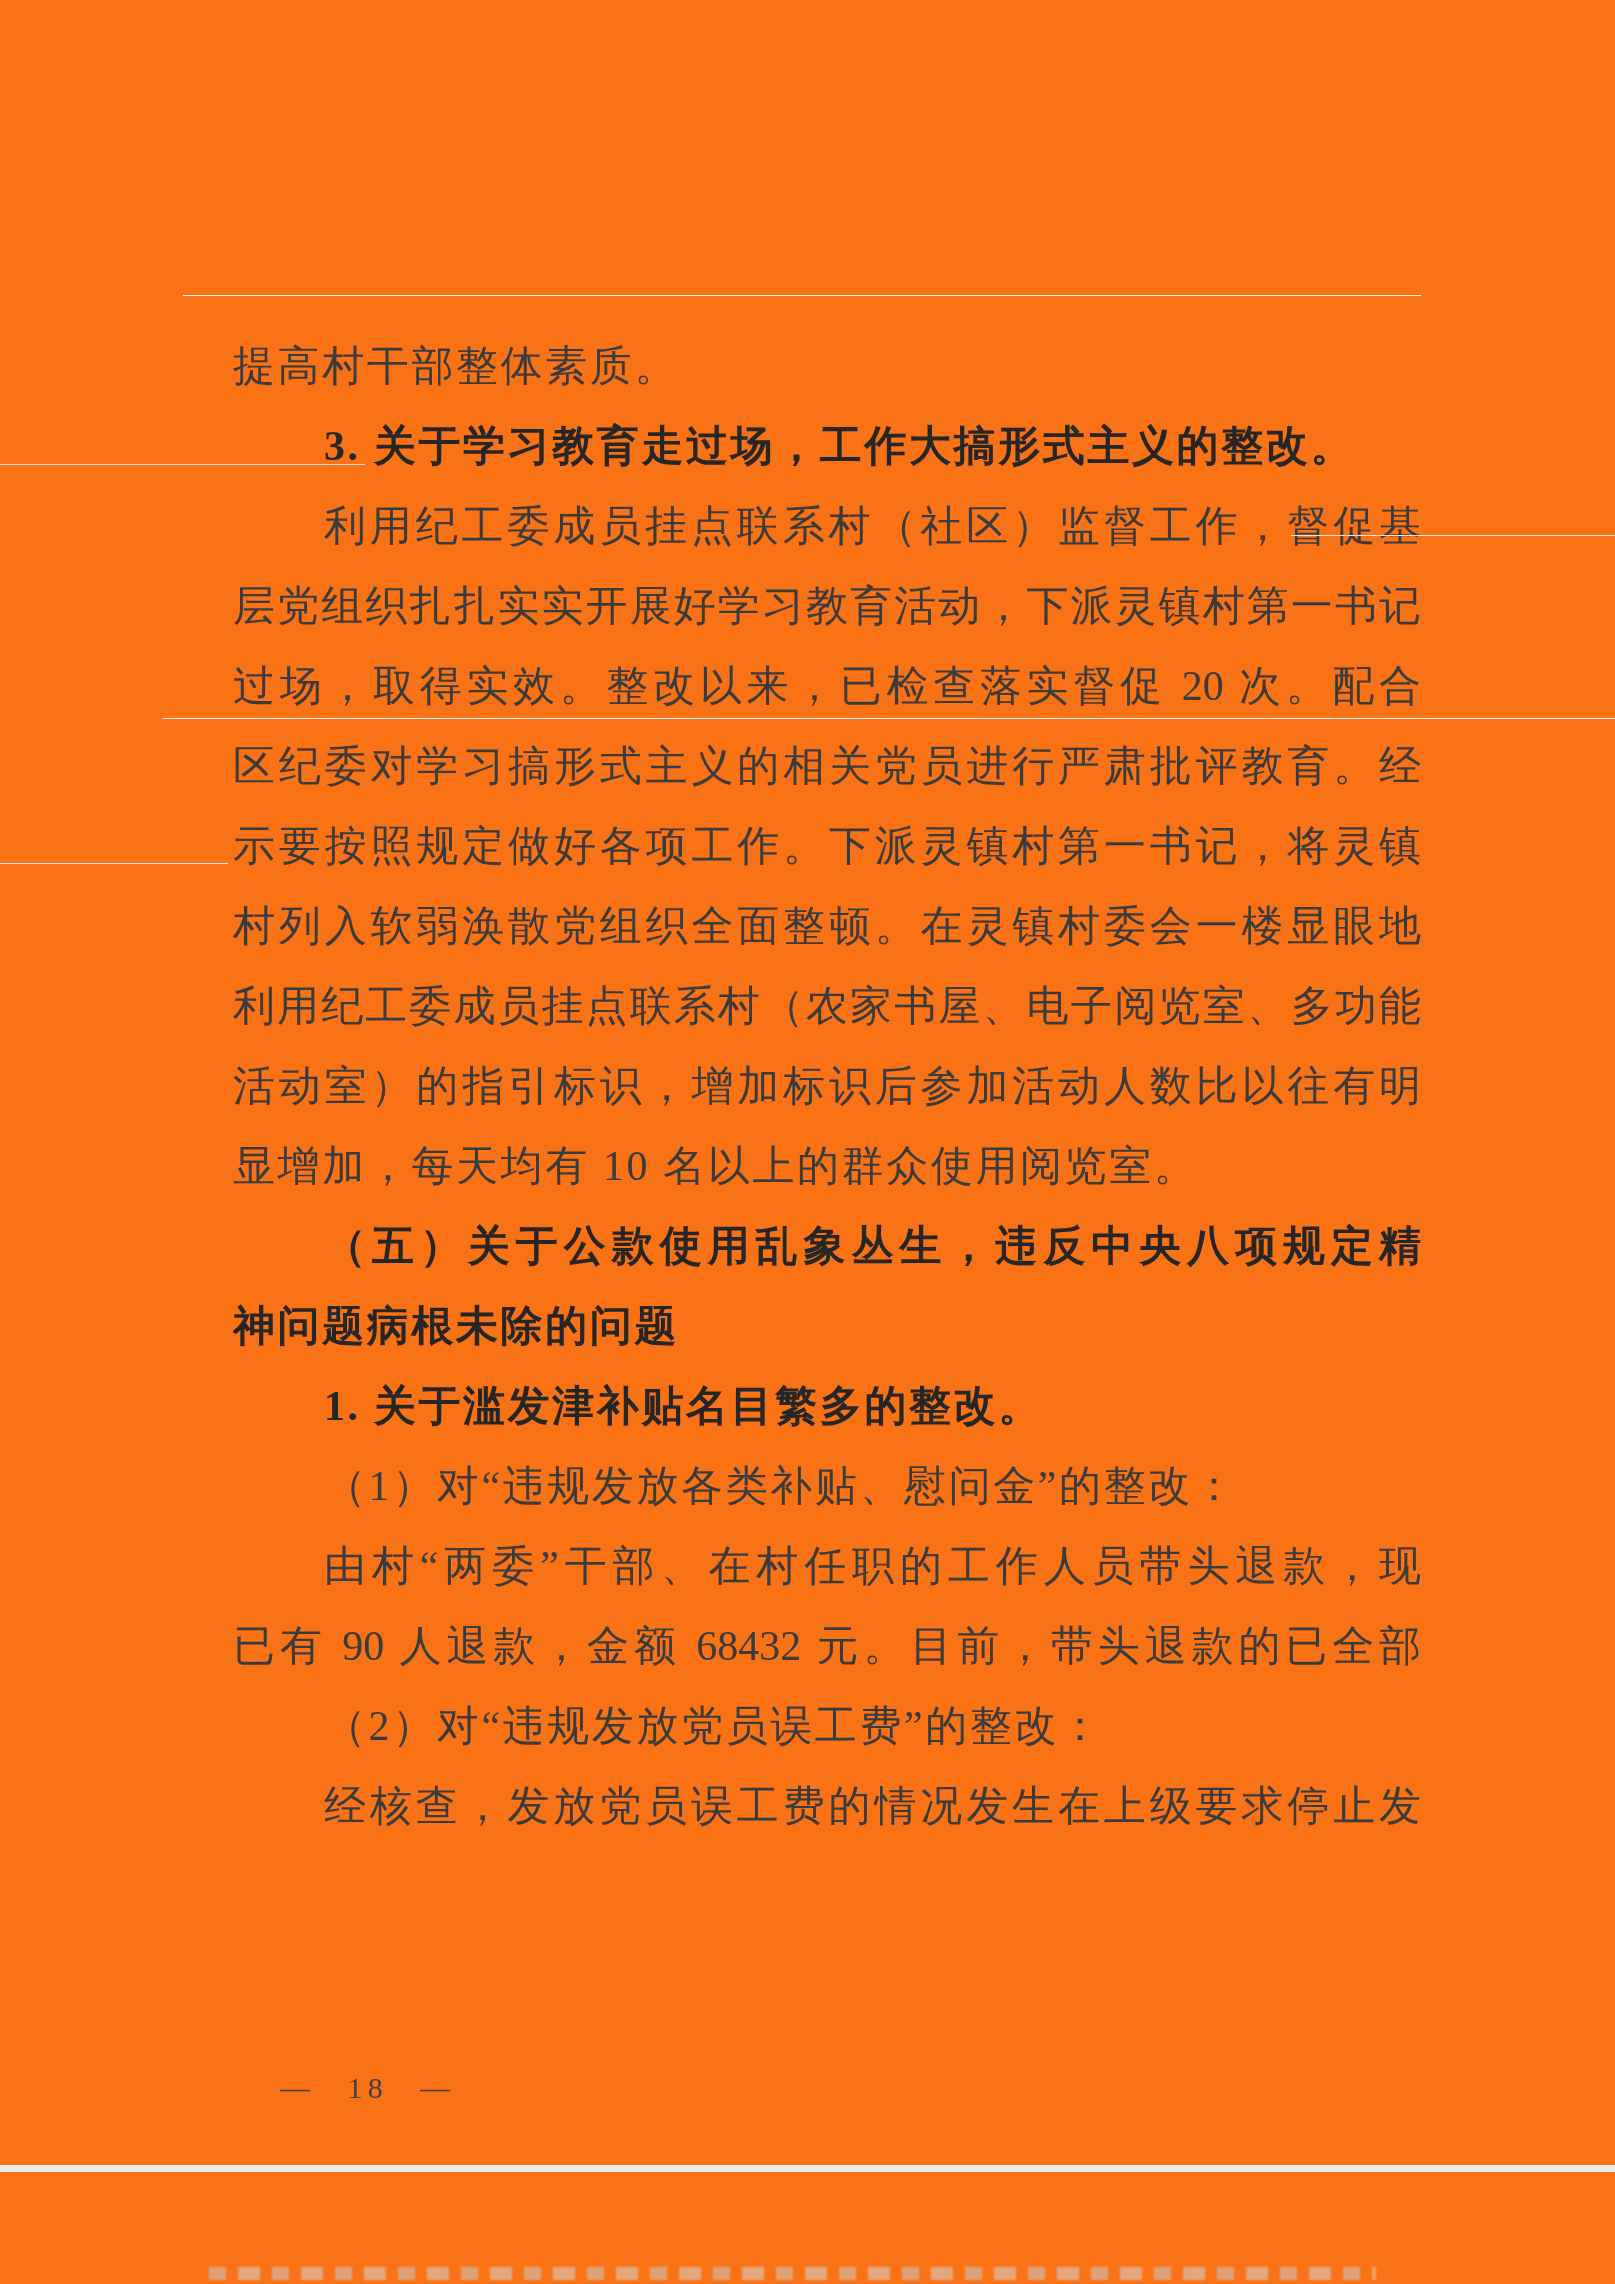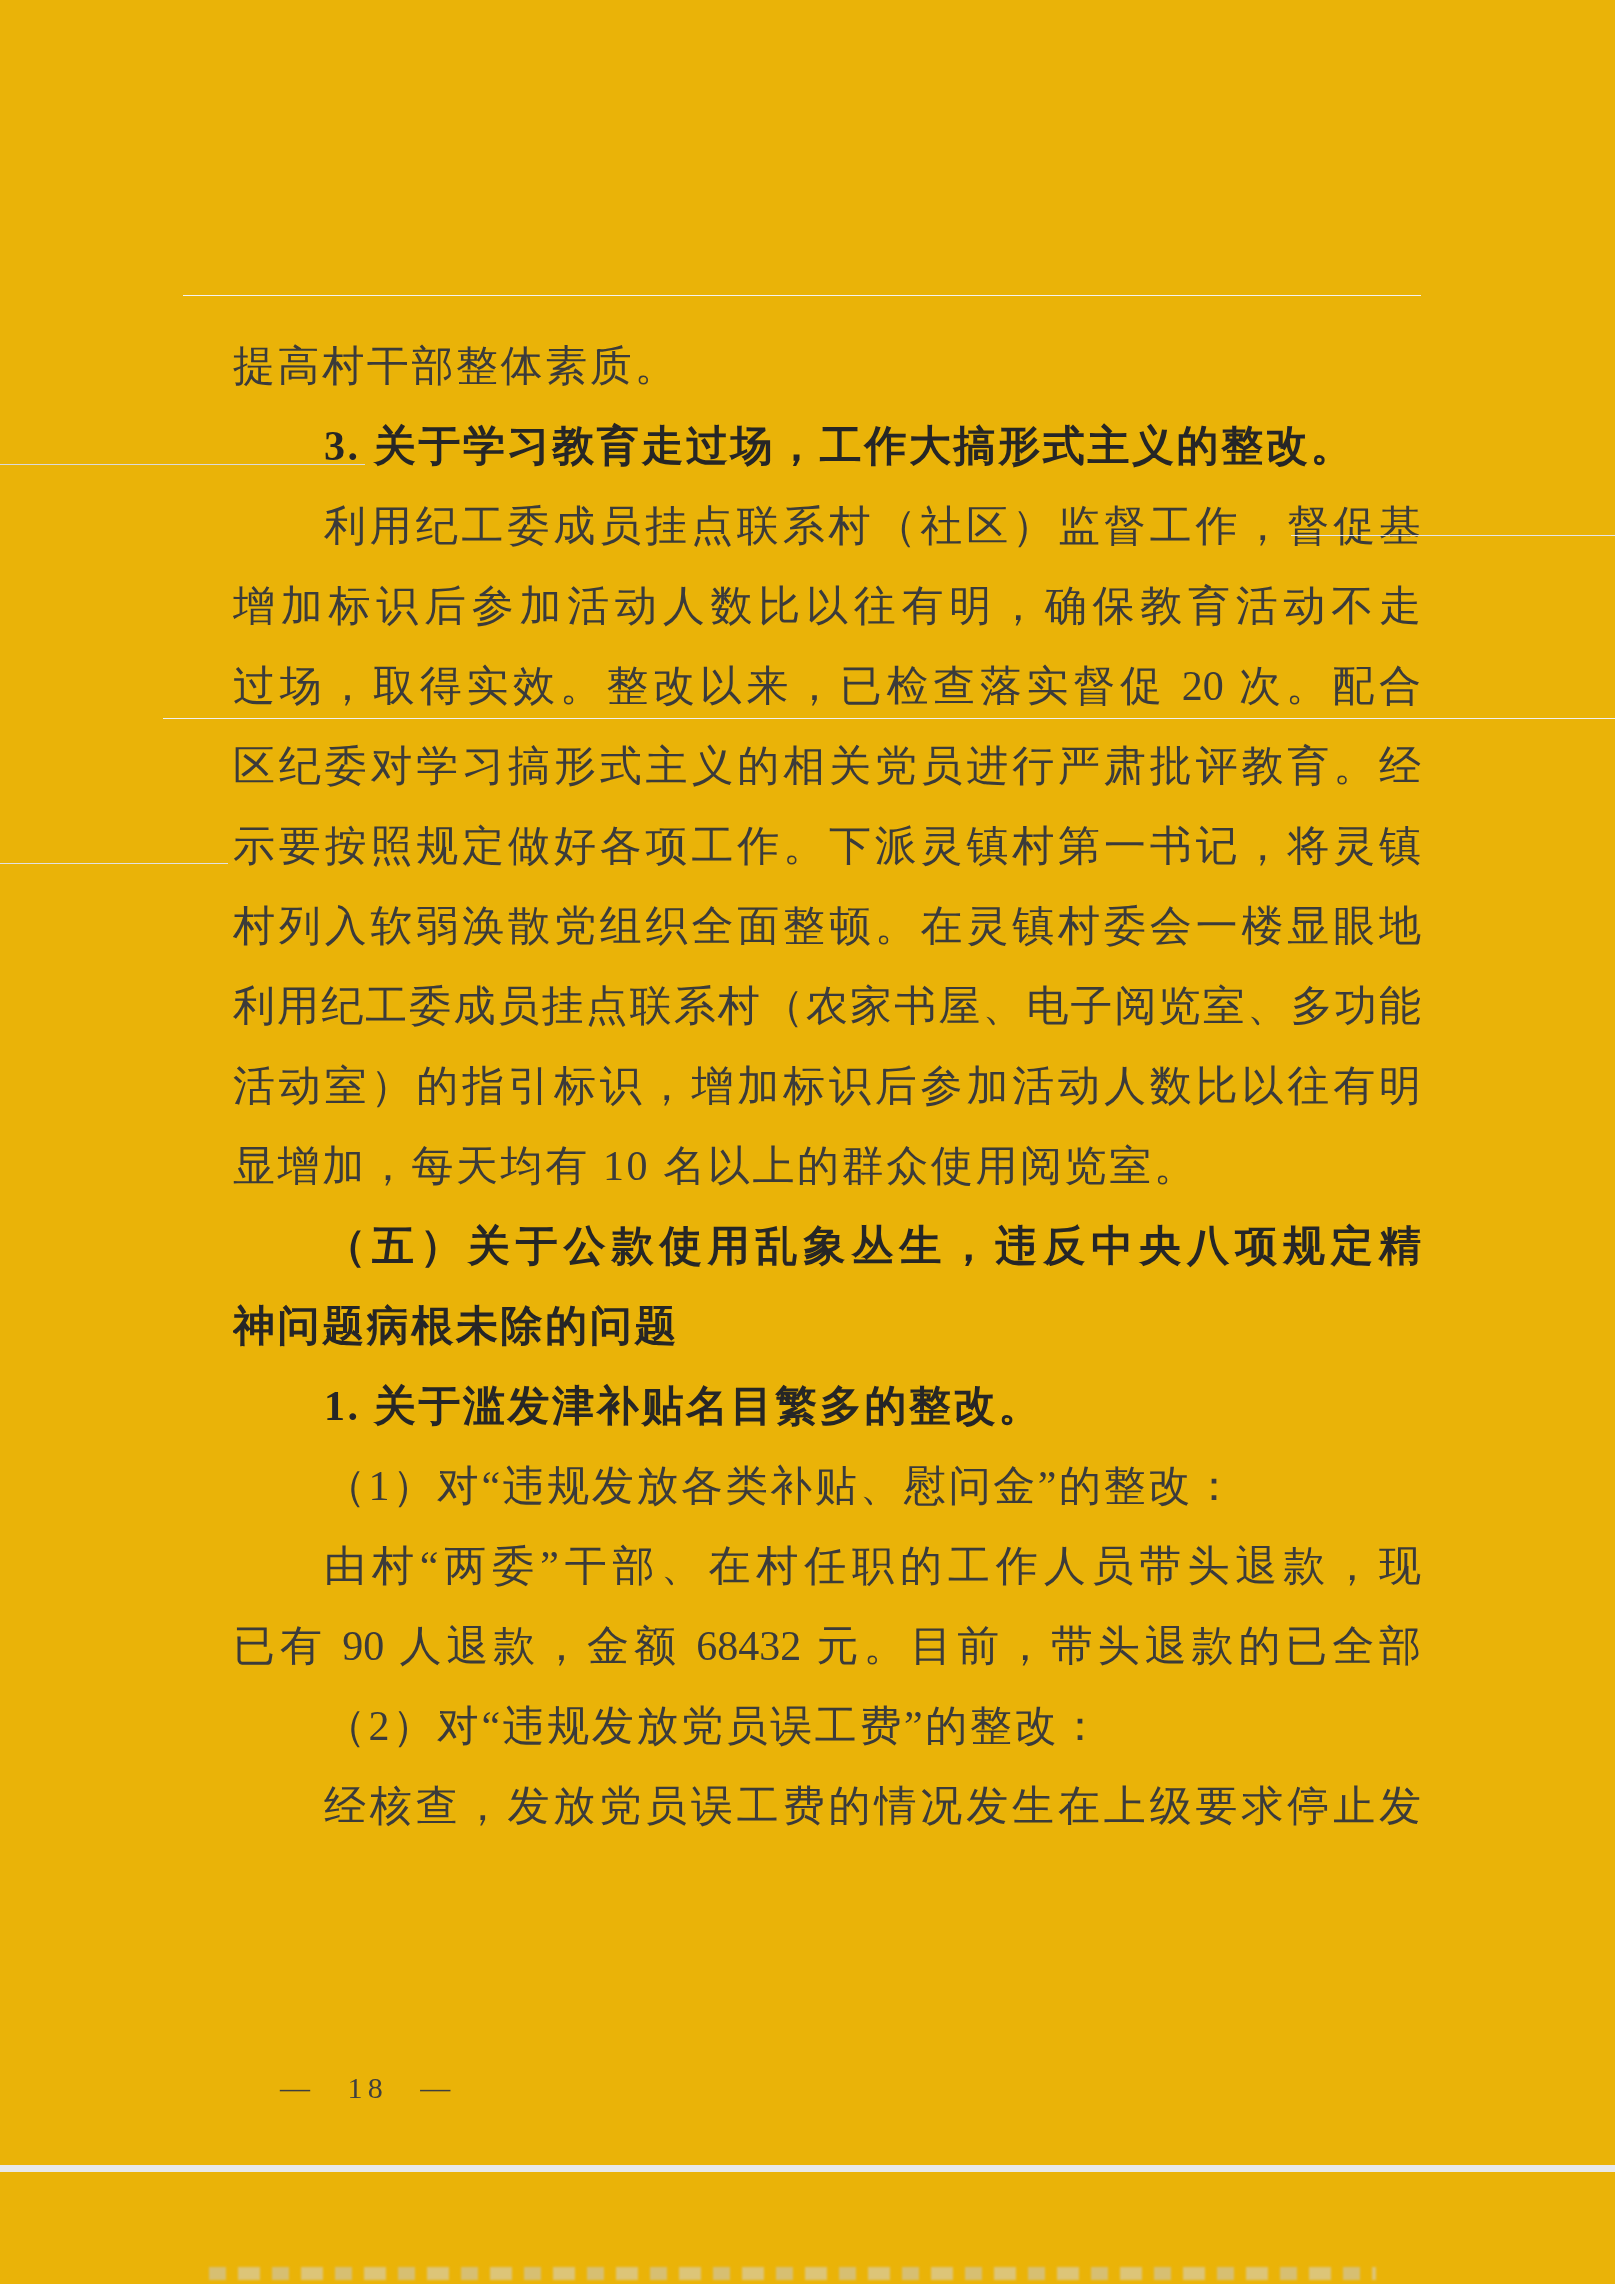--- a/index.html
+++ b/index.html
@@ -1,20 +1,20 @@
 <!DOCTYPE html>
 <html lang="zh" style="font-size:10.4px"><head>
 <meta charset="utf-8">
 <style>
   html,body{margin:0;padding:0;background:#ffffff;}
   .page{
     position:relative;
     width:1616px;
     height:2284px;
-    background:#eab308;
+    background:#f97316;
     overflow:hidden;
     font-family:"Liberation Serif","DejaVu Serif",serif;
   }
   
   .doc-text{
     position:absolute;
     left:233px;
     top:326px;
     width:1188px;
   }
@@ -77,21 +77,21 @@
 </style>
 </head>
 <body>
 
 <div class="page">
 
   <div class="doc-text" id="doc-lines">
       <div class="line">提高村干部整体素质。</div>
       <div class="line bold indent">3. 关于学习教育走过场，工作大搞形式主义的整改。</div>
       <div class="line indent justify">利用纪工委成员挂点联系村（社区）监督工作，督促基</div>
-      <div class="line justify">增加标识后参加活动人数比以往有明，确保教育活动不走</div>
+      <div class="line justify">层党组织扎扎实实开展好学习教育活动，下派灵镇村第一书记</div>
       <div class="line justify">过场，取得实效。整改以来，已检查落实督促 20 次。配合</div>
       <div class="line justify">区纪委对学习搞形式主义的相关党员进行严肃批评教育。经</div>
       <div class="line justify">示要按照规定做好各项工作。下派灵镇村第一书记，将灵镇</div>
       <div class="line justify">村列入软弱涣散党组织全面整顿。在灵镇村委会一楼显眼地</div>
       <div class="line justify">利用纪工委成员挂点联系村（农家书屋、电子阅览室、多功能</div>
       <div class="line justify">活动室）的指引标识，增加标识后参加活动人数比以往有明</div>
       <div class="line">显增加，每天均有 10 名以上的群众使用阅览室。</div>
       <div class="line bold indent justify">（五）关于公款使用乱象丛生，违反中央八项规定精</div>
       <div class="line bold">神问题病根未除的问题</div>
       <div class="line bold indent">1. 关于滥发津补贴名目繁多的整改。</div>

